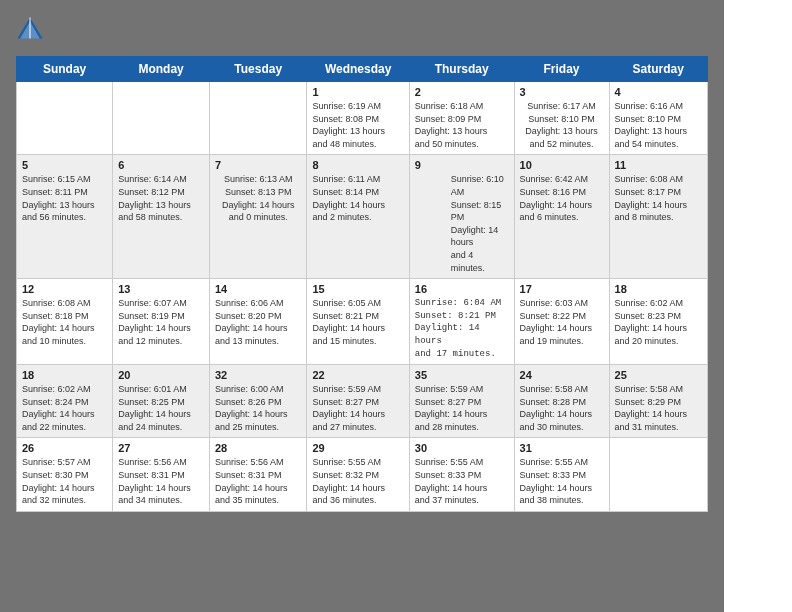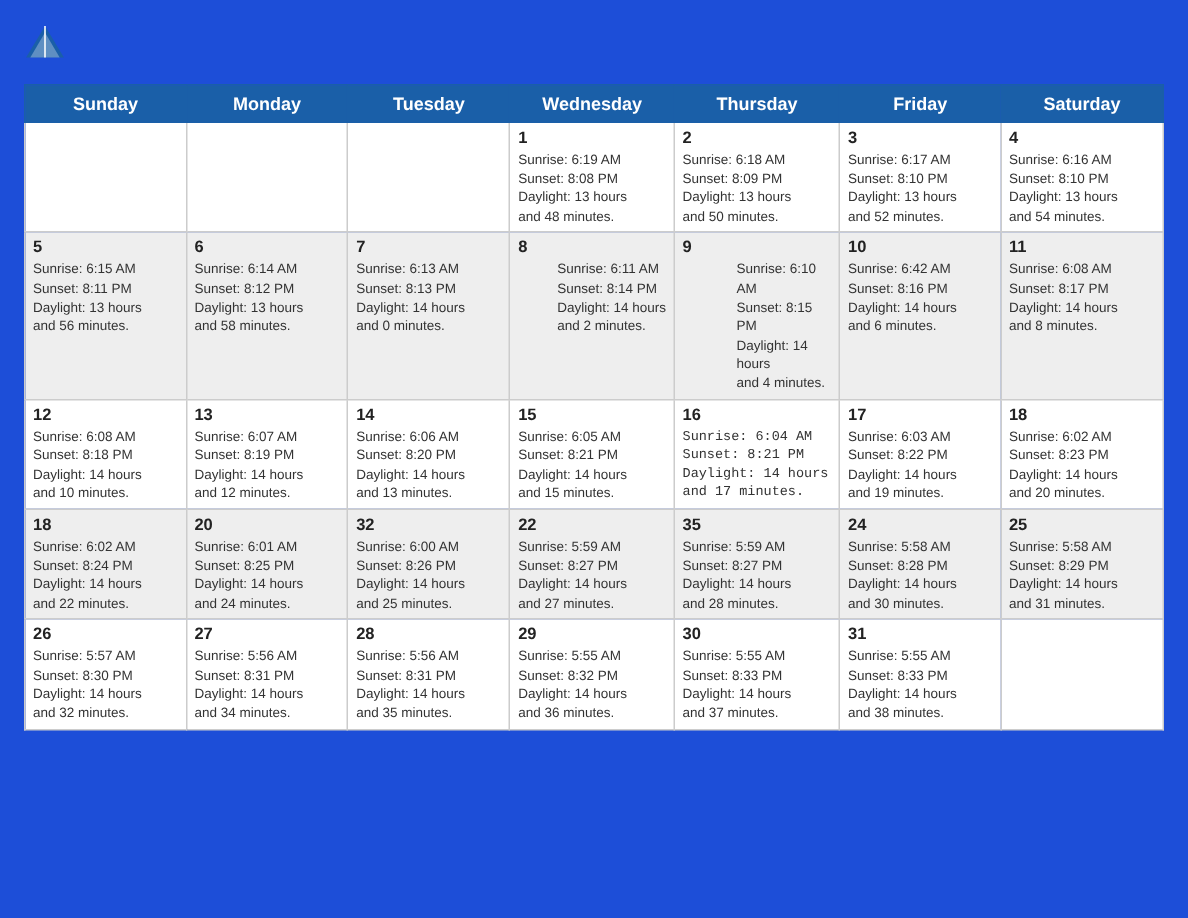--- a/index.html
+++ b/index.html
@@ -3,24 +3,24 @@
   <meta charset="utf-8">
   <style>
     * { box-sizing: border-box; margin: 0; padding: 0; }
     body {
       font-family: Arial, sans-serif;
       background: #fff;
       width: 792px;
       min-height: 612px;
     }
     .page {
-      width: 792px;
+      width: 724px;
       min-height: 612px;
       padding: 16px;
-      background: #1d4ed8;
+      background: #737373;
     }
     .header {
       display: flex;
       justify-content: space-between;
       align-items: flex-start;
       margin-bottom: 12px;
     }
     .logo {
       display: flex;
       align-items: center;
@@ -151,21 +151,21 @@
           </td>
           <td>
             <span class="day-number">2</span>
             <div class="cell-content" style="white-space: pre-line;">Sunrise: 6:18 AM
 Sunset: 8:09 PM
 Daylight: 13 hours
 and 50 minutes.</div>
           </td>
           <td>
             <span class="day-number">3</span>
-            <div class="cell-content" style="white-space: pre-line;">Sunrise: 6:17 AM
+            <div class="cell-content" style="white-space: pre-line; text-align: center;">Sunrise: 6:17 AM
 Sunset: 8:10 PM
 Daylight: 13 hours
 and 52 minutes.</div>
           </td>
           <td>
             <span class="day-number">4</span>
             <div class="cell-content" style="white-space: pre-line;">Sunrise: 6:16 AM
 Sunset: 8:10 PM
 Daylight: 13 hours
 and 54 minutes.</div>
@@ -181,28 +181,28 @@
           </td>
           <td>
             <span class="day-number">6</span>
             <div class="cell-content" style="white-space: pre-line;">Sunrise: 6:14 AM
 Sunset: 8:12 PM
 Daylight: 13 hours
 and 58 minutes.</div>
           </td>
           <td>
             <span class="day-number">7</span>
-            <div class="cell-content" style="white-space: pre-line;">Sunrise: 6:13 AM
+            <div class="cell-content" style="white-space: pre-line; text-align: center;">Sunrise: 6:13 AM
 Sunset: 8:13 PM
 Daylight: 14 hours
 and 0 minutes.</div>
           </td>
           <td>
             <span class="day-number">8</span>
-            <div class="cell-content" style="white-space: pre-line; margin-left: 26px;">Sunrise: 6:11 AM
+            <div class="cell-content" style="white-space: pre-line;">Sunrise: 6:11 AM
 Sunset: 8:14 PM
 Daylight: 14 hours
 and 2 minutes.</div>
           </td>
           <td>
             <span class="day-number">9</span>
             <div class="cell-content" style="white-space: pre-line; margin-left: 36px;">Sunrise: 6:10 AM
 Sunset: 8:15 PM
 Daylight: 14 hours
 and 4 minutes.</div>

